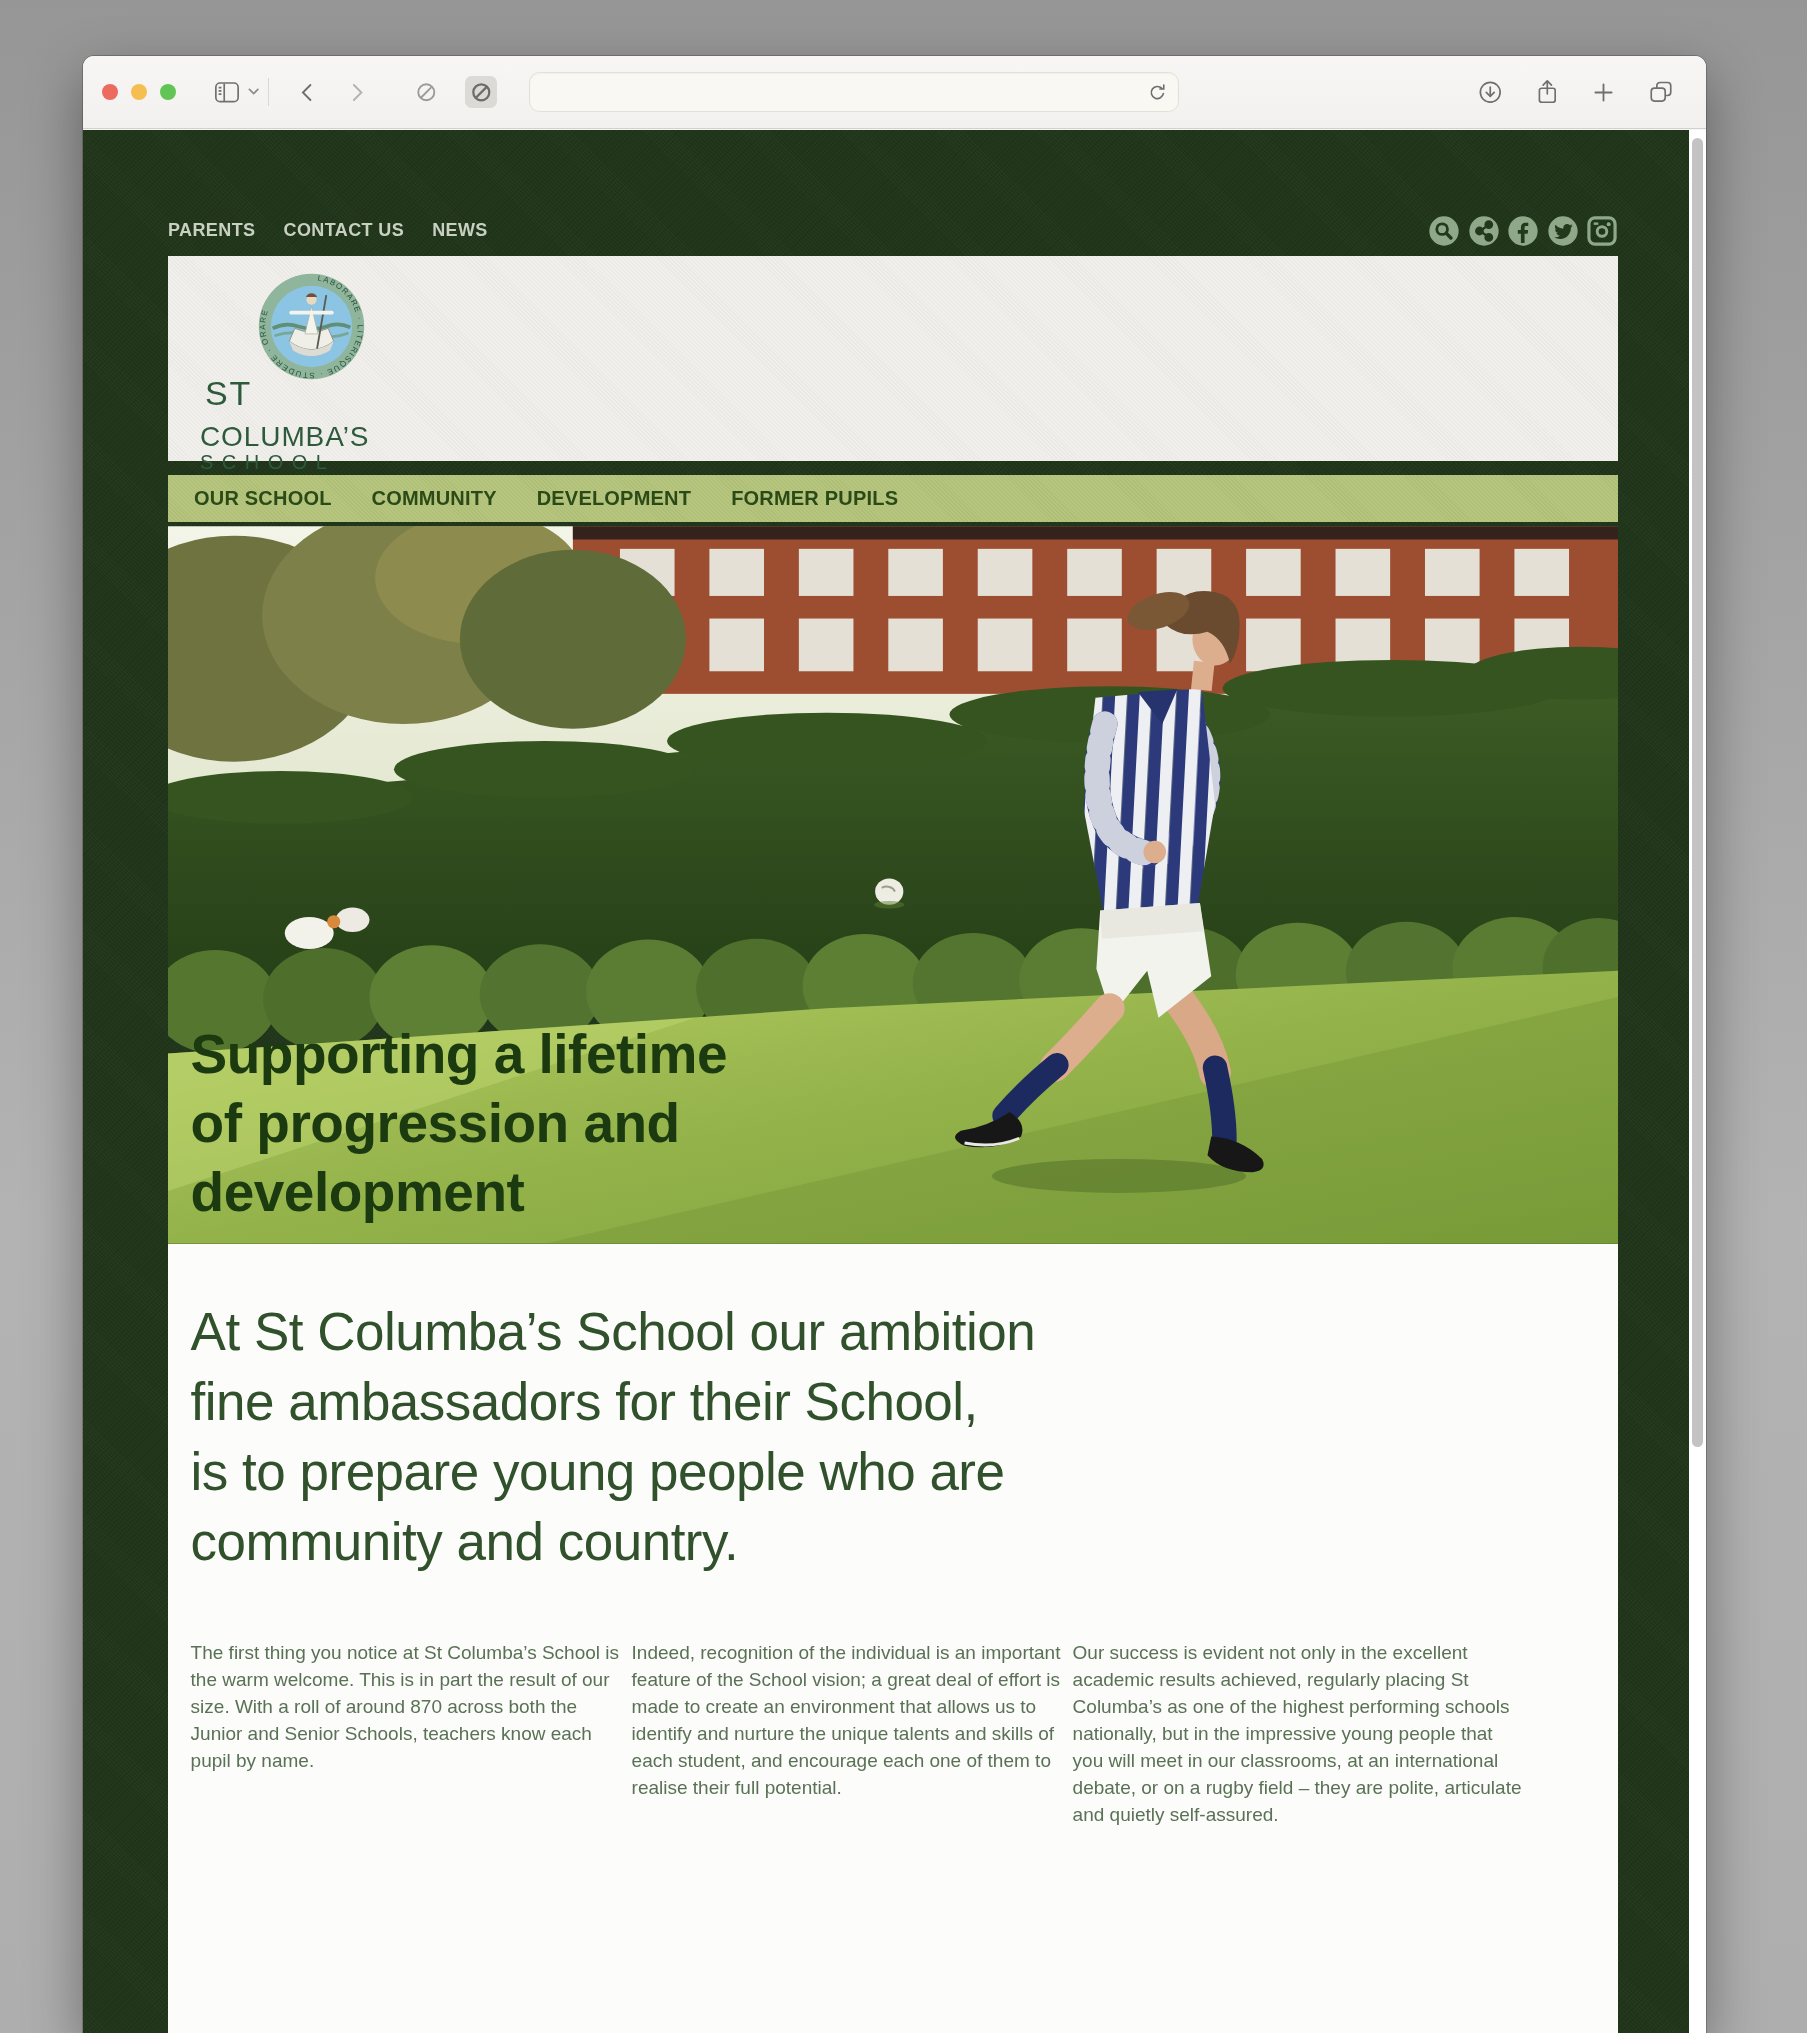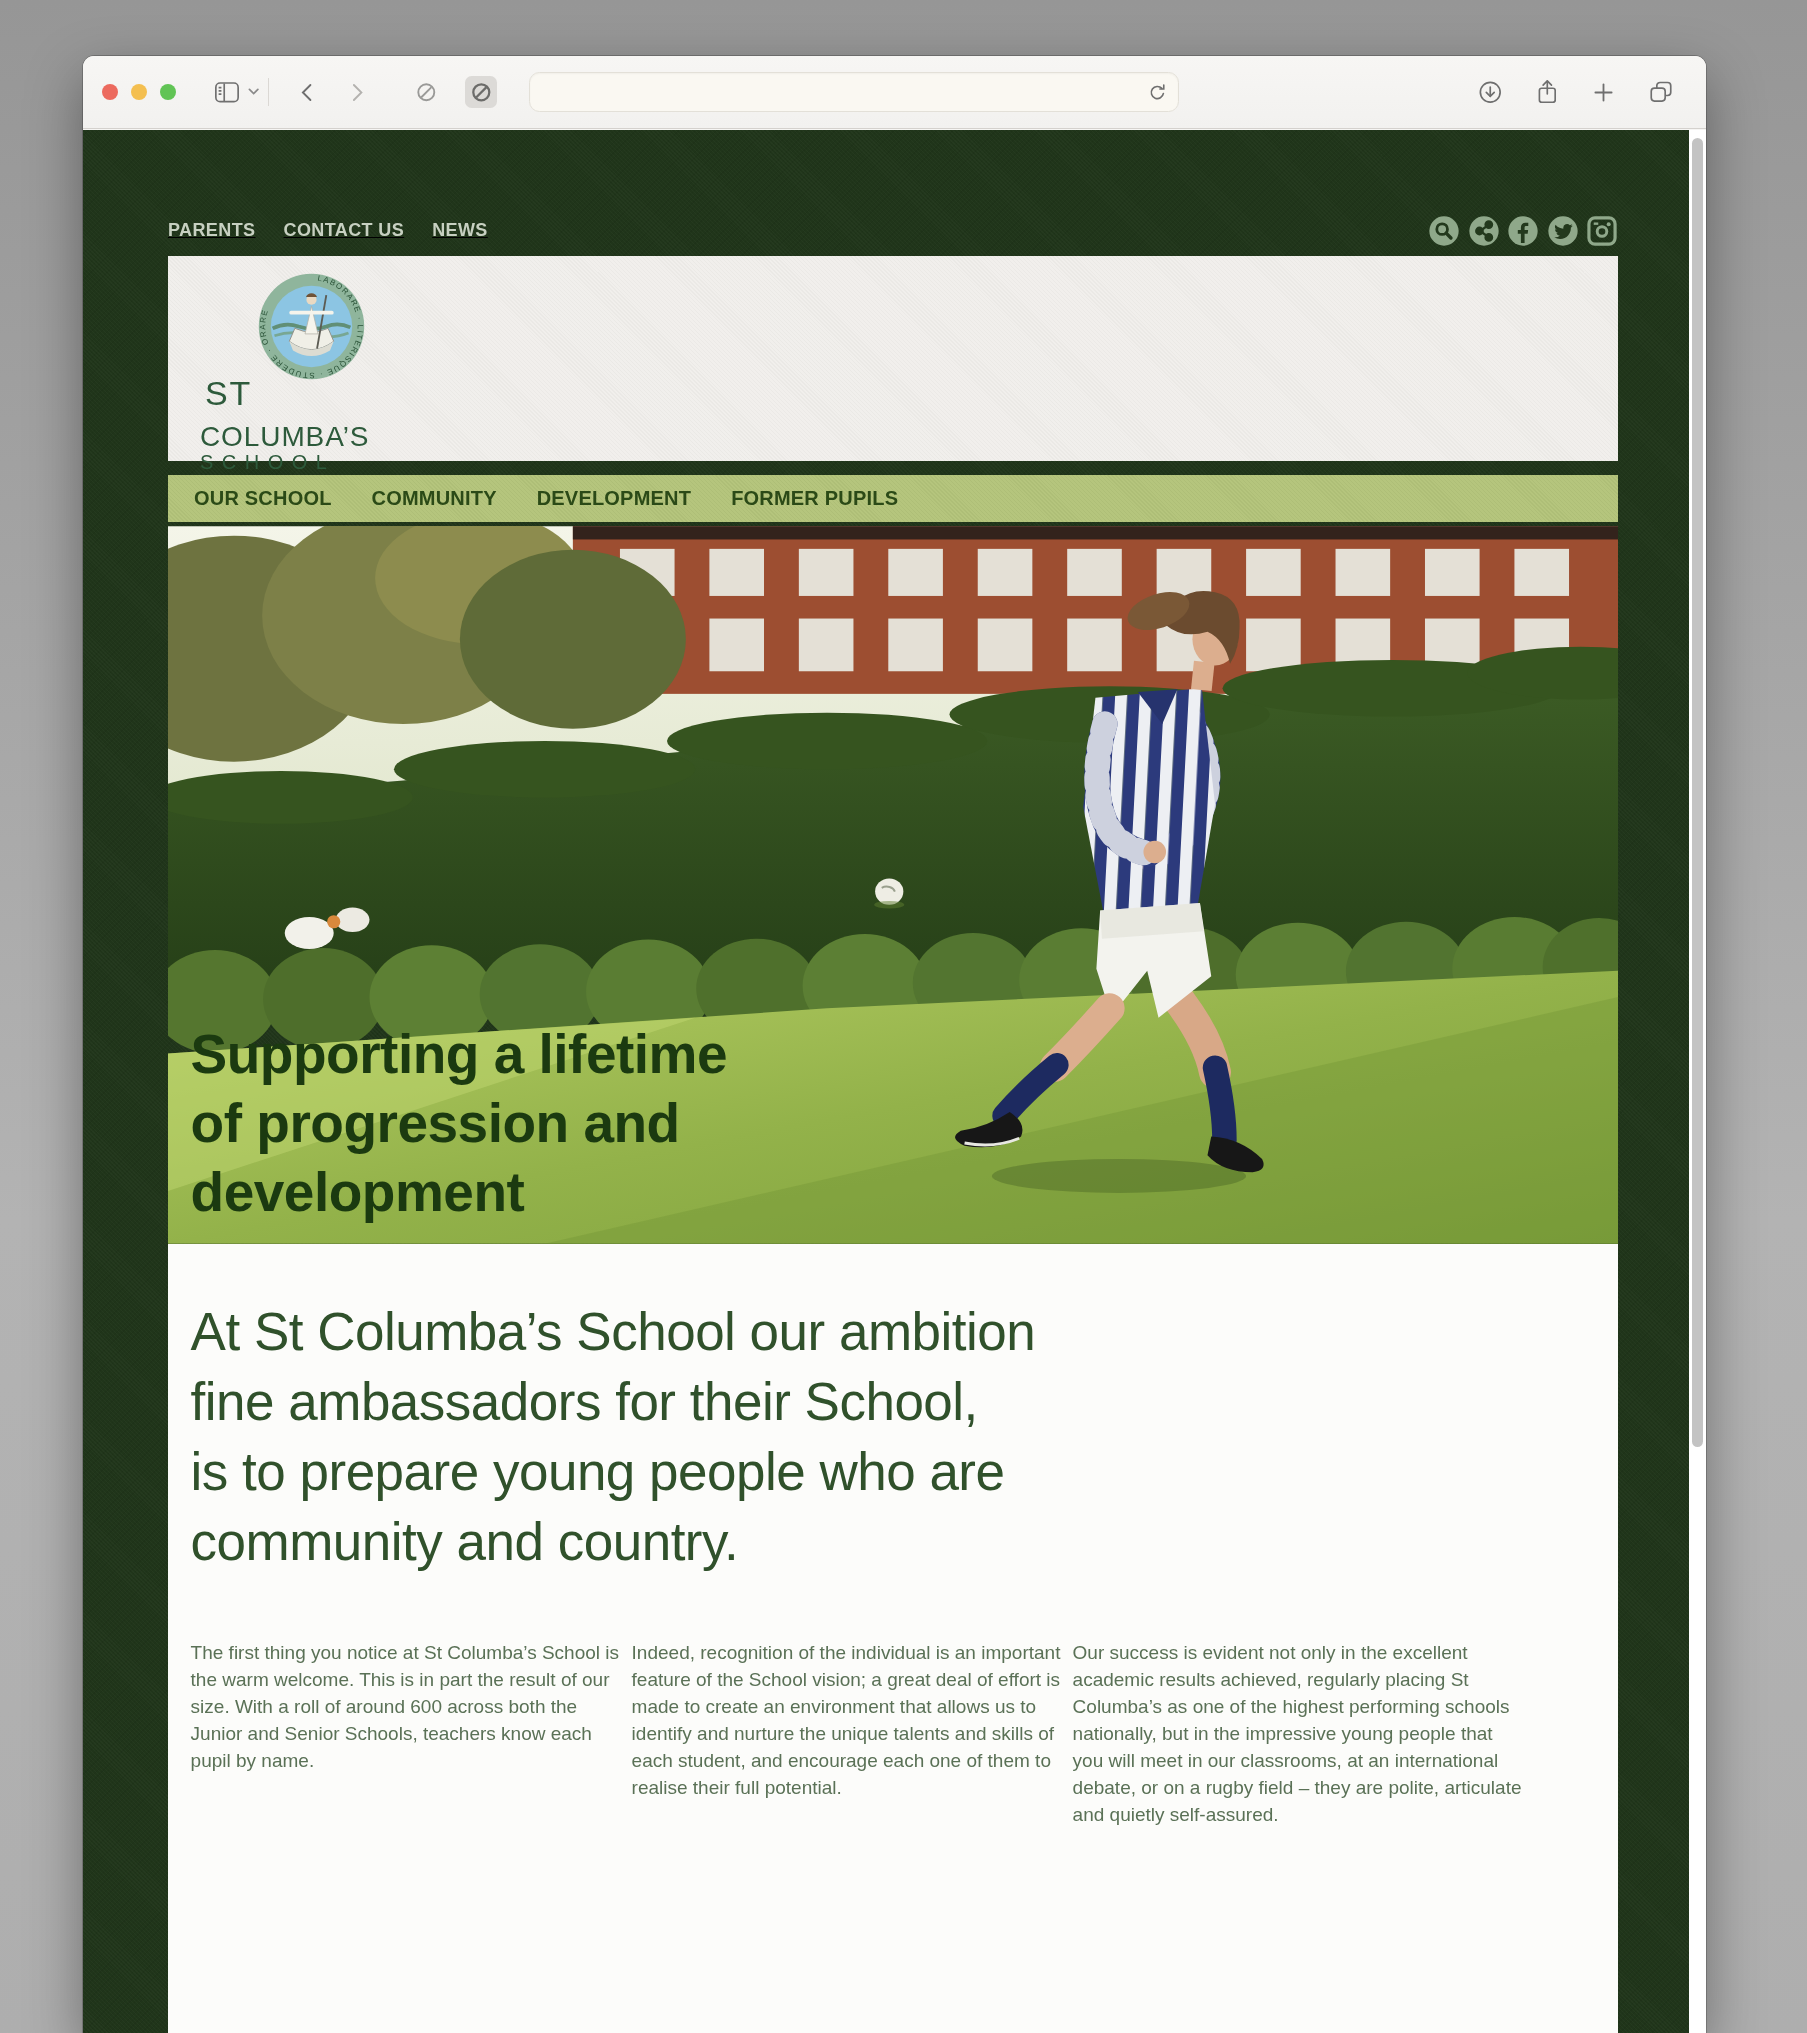--- a/index.html
+++ b/index.html
@@ -40,21 +40,21 @@
     background-color:#20351a;
     background-image:
       repeating-linear-gradient(45deg,rgba(255,255,255,.025) 0 0.9px,transparent 0.9px 2.8px),
       repeating-linear-gradient(-45deg,rgba(0,0,0,.06) 0 0.9px,transparent 0.9px 3.8px);
   }
   .scrollbar{position:absolute;top:0;right:0;bottom:0;width:17px;background:#ffffff;}
   .scroll-thumb{position:absolute;top:7.5px;left:2.8px;width:11.3px;height:1309px;border-radius:5.6px;background:#c3c3c3;}
   .container{width:1450px;margin-left:85px;padding-top:75px;}
   
   .topbar{height:51px;display:flex;align-items:center;justify-content:space-between;}
-  .utilnav{display:flex;gap:28px;text-decoration:underline;}
+  .utilnav{display:flex;gap:28px;}
   .utilnav a{color:#c7d0c1;font-size:18px;font-weight:bold;letter-spacing:0.4px;text-decoration:none;}
   .social{display:flex;align-items:center;gap:7.5px;}
   .social svg{display:block;}
   
   .siteheader{
     height:205px;position:relative;
     background-color:#f1efec;
     background-image:repeating-linear-gradient(45deg,rgba(120,120,110,.05) 0 0.9px,transparent 0.9px 2.8px);
   }
   .logo{position:absolute;left:32px;top:15px;width:301px;cursor:pointer;}
@@ -421,21 +421,21 @@
       </section>
 
       <section class="content">
         <h1 class="bigheading" style="margin:0">
           <div>At St Columba’s School our ambition</div>
           <div>fine ambassadors for their School,</div>
           <div>is to prepare young people who are</div>
           <div>community and country.</div>
         </h1>
         <div class="columns">
-          <p class="col" style="margin:0">The first thing you notice at St Columba’s School is the warm welcome. This is in part the result of our size. With a roll of around 600 across both the Junior and Senior Schools, teachers know each pupil by name.</p>
+          <p class="col" style="margin:0">The first thing you notice at St Columba’s School is the warm welcome. This is in part the result of our size. With a roll of around 870 across both the Junior and Senior Schools, teachers know each pupil by name.</p>
           <p class="col" style="margin:0">Indeed, recognition of the individual is an important feature of the School vision; a great deal of effort is made to create an environment that allows us to identify and nurture the unique talents and skills of each student, and encourage each one of them to realise their full potential.</p>
           <p class="col" style="margin:0">Our success is evident not only in the excellent academic results achieved, regularly placing St Columba’s as one of the highest performing schools nationally, but in the impressive young people that you will meet in our classrooms, at an international debate, or on a rugby field – they are polite, articulate and quietly self-assured.</p>
         </div>
       </section>
 
       <footer class="footerbar">
         <nav class="utilnav">
           <a href="#">PARENTS</a>
           <a href="#">CONTACT US</a>
           <a href="#">NEWS</a>

